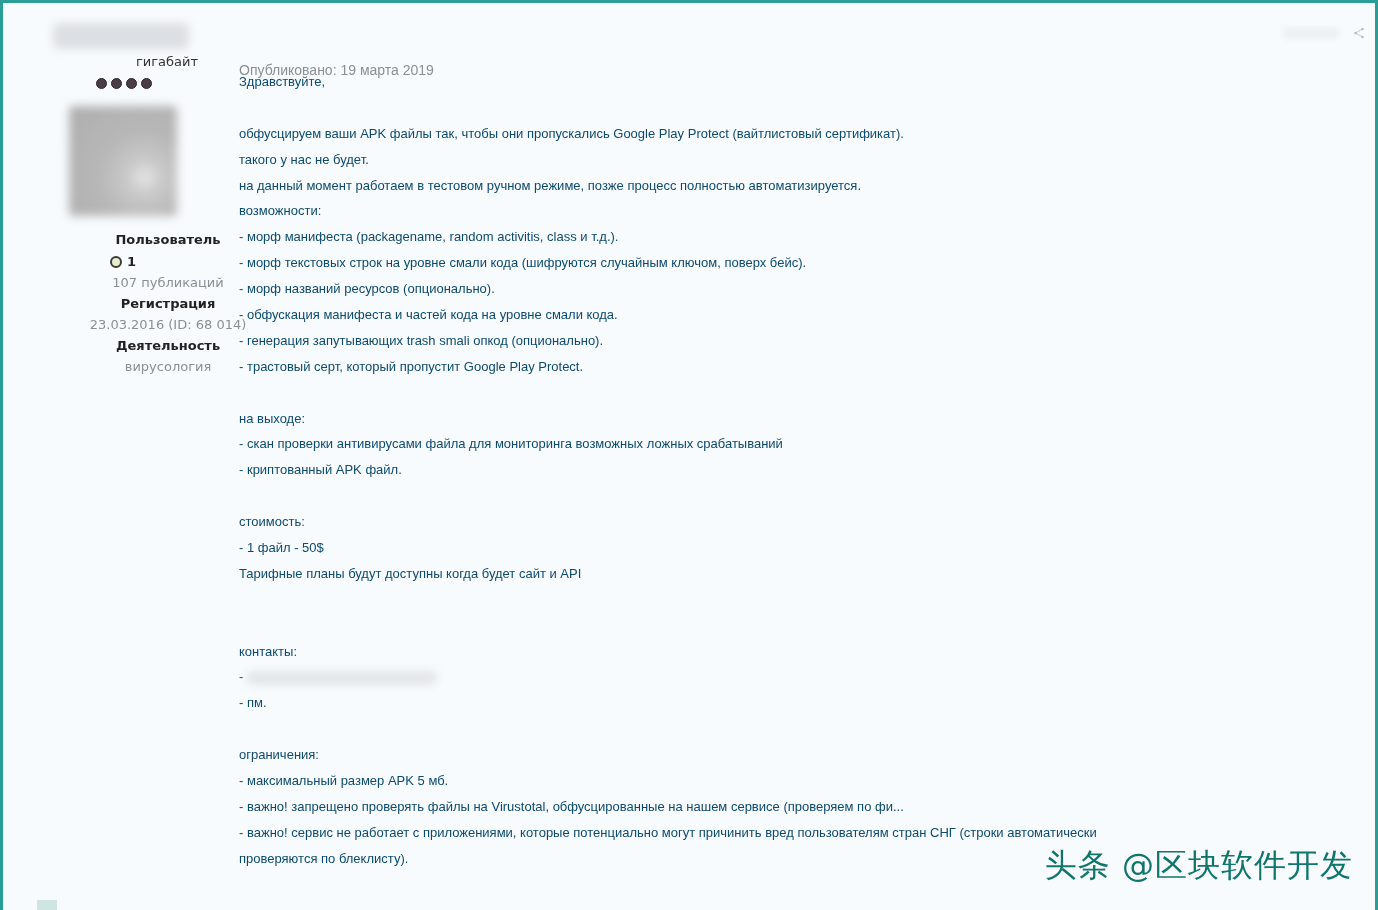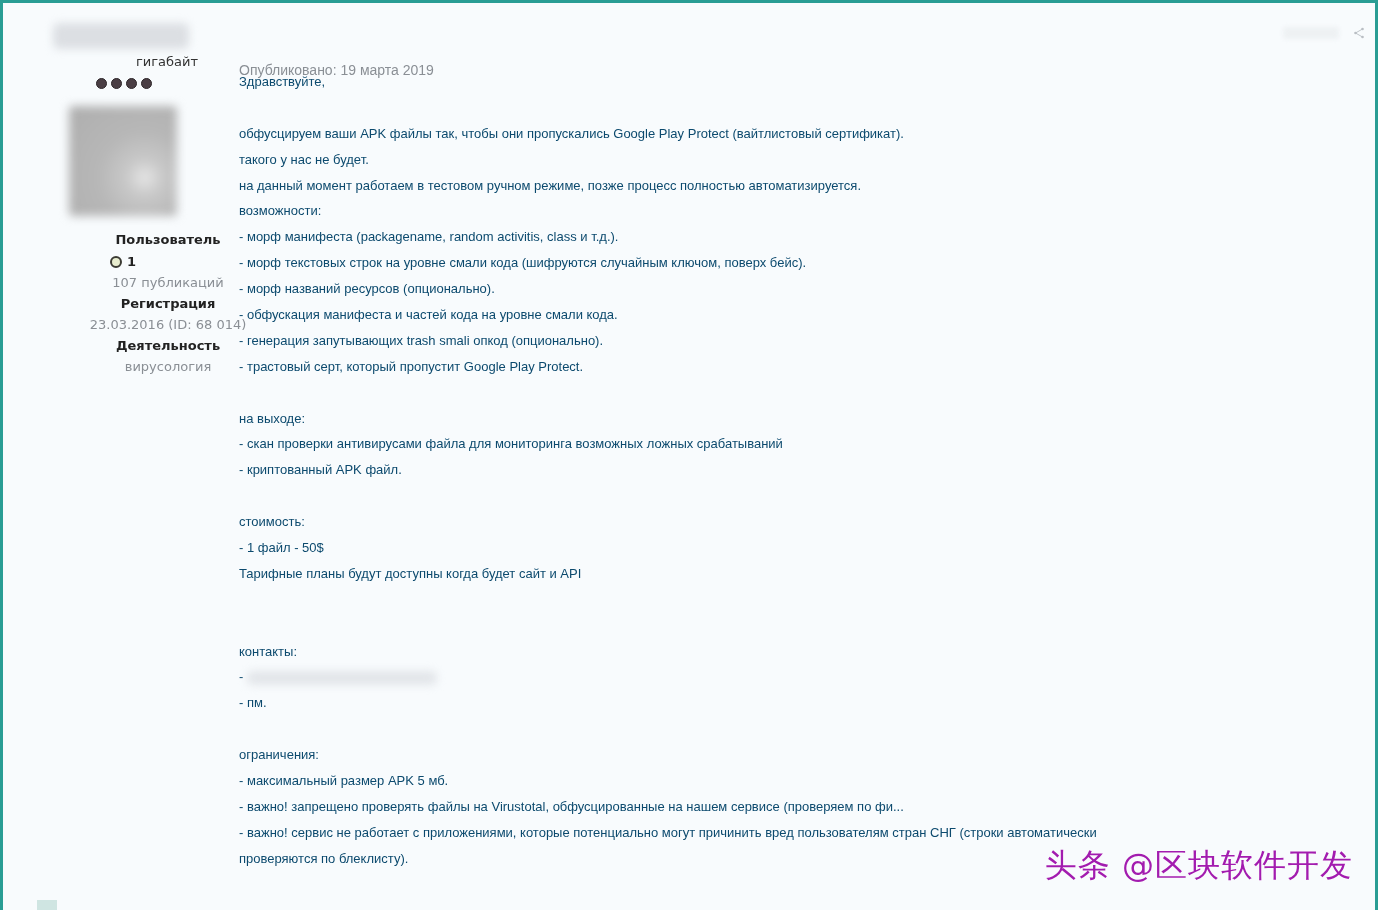--- a/index.html
+++ b/index.html
@@ -80,21 +80,21 @@
   }
   .line.blank { }
   .blurred-contact {
     display: inline-block; vertical-align: middle;
     width: 190px; height: 14px; margin-left: 4px;
     background: #e2e5e9; filter: blur(4px); border-radius: 6px;
   }
   .watermark {
     position: absolute; right: 22px; bottom: 22px;
     font-family: "DejaVu Sans", sans-serif;
-    font-size: 32px; color: #a21caf;
+    font-size: 32px; color: #0f766e;
     text-shadow: 0 0 1px #fff, 0 0 2px #fff;
     letter-spacing: 1px;
   }
 </style>
 </head>
 <body>
 
 <div class="frame">
 
   <div class="author">

